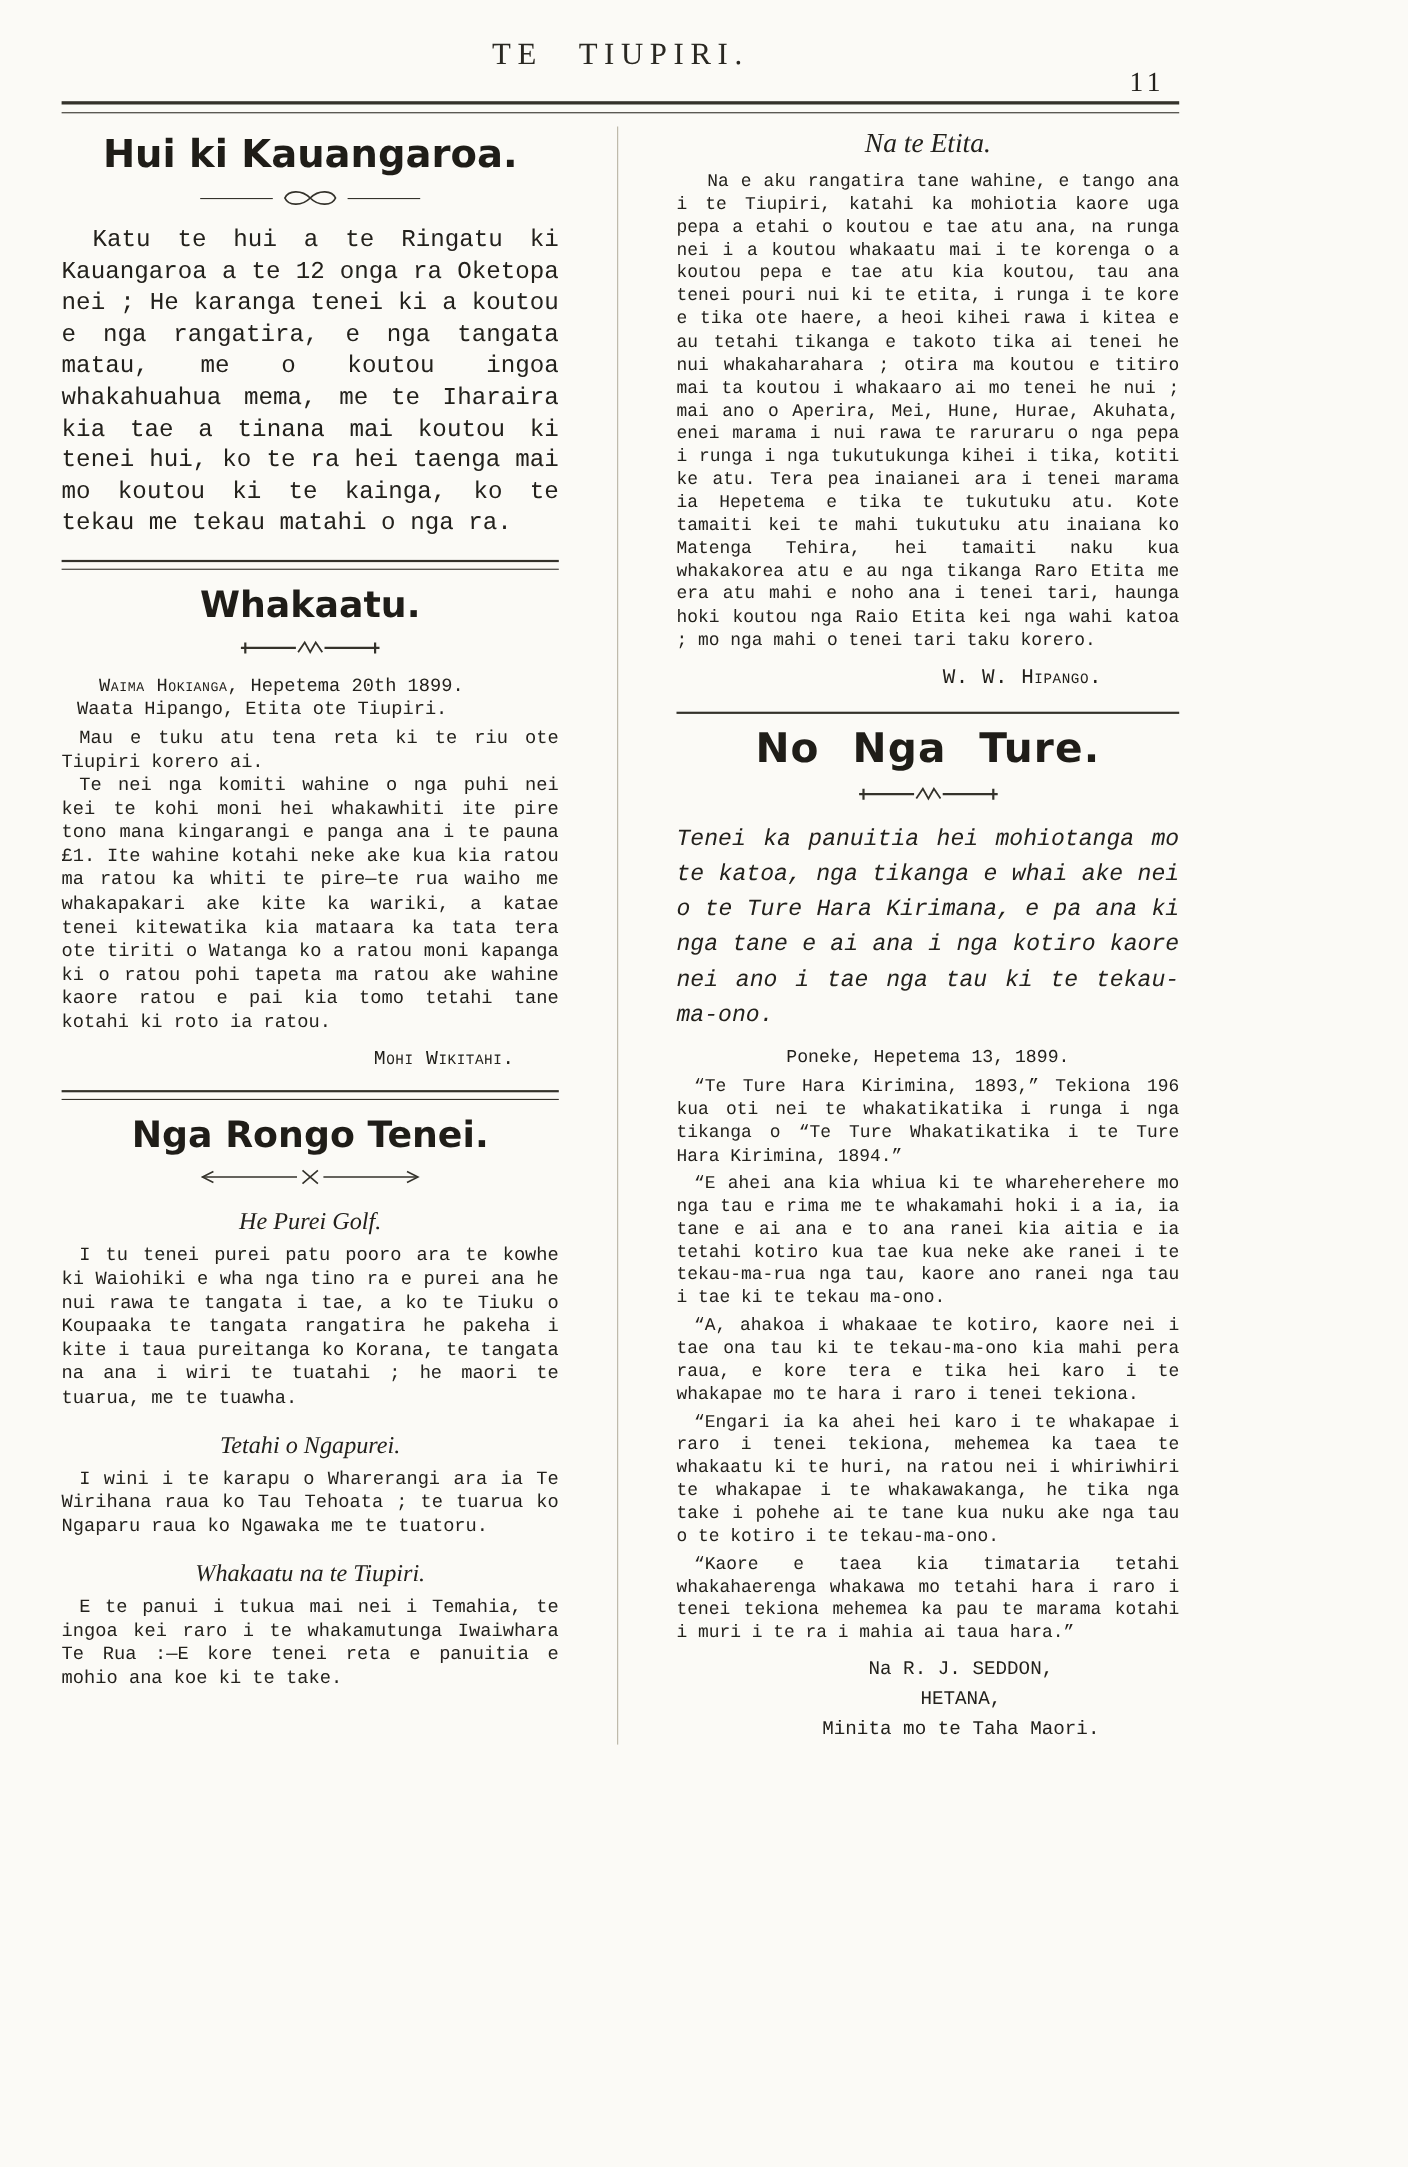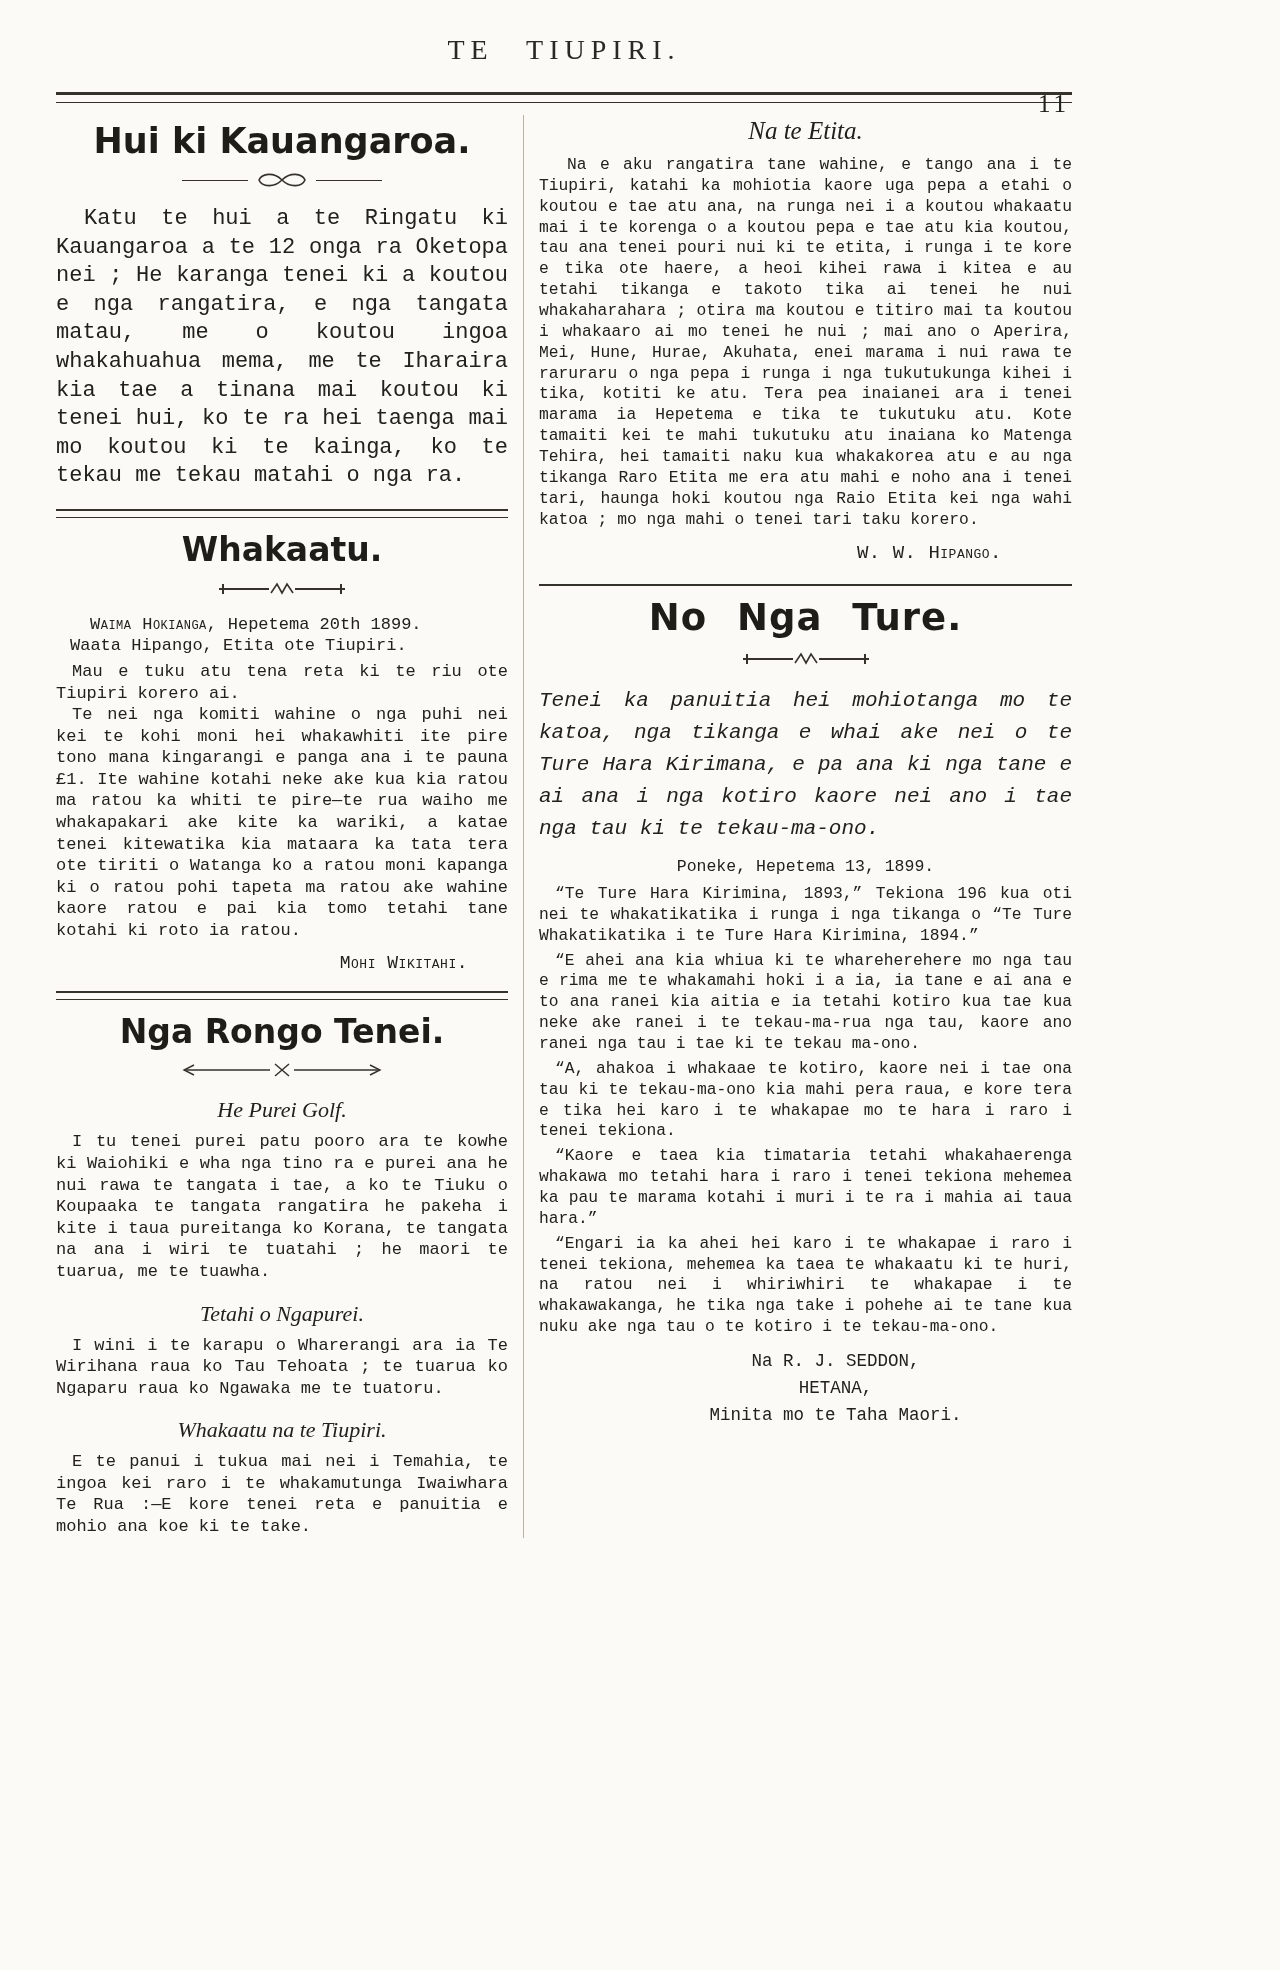--- a/index.html
+++ b/index.html
@@ -17,32 +17,32 @@
   
   .masthead-row { position: relative; height: 56px; }
   .masthead {
     text-align: center;
     font-size: 28px;
     letter-spacing: 6px;
     word-spacing: 20px;
     color: #2a2822;
   }
   .pageno {
-    position: absolute; right: 2px; top: 28px;
-    font-size: 25px; letter-spacing: 4px; margin-top: 28px;
+    position: absolute; right: 13px; top: 28px;
+    font-size: 25px; letter-spacing: 4px;
   }
   .header-rule {
     height: 7px;
     border-top: 3px solid #34322b;
     border-bottom: 1px solid #34322b;
     margin-top: 2px;
   }
 
   
-  .columns { display: flex; margin-top: 12px; }
+  .columns { display: flex; margin-top: 12px; gap: 38px; }
   .col-left { width: 452px; }
   .col-rule { width: 1px; background: #b9b3a4; margin: 0 15px; }
   .col-right { flex: 1; }
 
   
   .h-display {
     font-family: "DejaVu Sans", "Liberation Sans", sans-serif;
     font-weight: 700;
     text-align: center;
     color: #1f1d18;
@@ -189,22 +189,22 @@
           <svg width="130" height="20" viewBox="0 0 130 20">
             <path d="M6 5 L6 15 M2 10 L52 10 M78 10 L128 10 M124 5 L124 15" stroke="#34322b" stroke-width="2" fill="none"></path>
             <path d="M54 14 L60 5 L65 14 L70 5 L76 14" stroke="#34322b" stroke-width="1.6" fill="none"></path>
           </svg>
         </div>
         <p class="lead">Tenei ka panuitia hei mohiotanga mo te katoa, nga tikanga e whai ake nei o te Ture Hara Kirimana, e pa ana ki nga tane e ai ana i nga kotiro kaore nei ano i tae nga tau ki te tekau-ma-ono.</p>
         <p class="dateline-center">Poneke, Hepetema 13, 1899.</p>
         <p class="body-sm indent-sm quote-para">“Te Ture Hara Kirimina, 1893,” Tekiona 196 kua oti nei te whakatikatika i runga i nga tikanga o “Te Ture Whakatikatika i te Ture Hara Kirimina, 1894.”</p>
         <p class="body-sm indent-sm quote-para">“E ahei ana kia whiua ki te whareherehere mo nga tau e rima me te whakamahi hoki i a ia, ia tane e ai ana e to ana ranei kia aitia e ia tetahi kotiro kua tae kua neke ake ranei i te tekau-ma-rua nga tau, kaore ano ranei nga tau i tae ki te tekau ma-ono.</p>
         <p class="body-sm indent-sm quote-para">“A, ahakoa i whakaae te kotiro, kaore nei i tae ona tau ki te tekau-ma-ono kia mahi pera raua, e kore tera e tika hei karo i te whakapae mo te hara i raro i tenei tekiona.</p>
+        <p class="body-sm indent-sm quote-para">“Engari ia ka ahei hei karo i te whakapae i raro i tenei tekiona, mehemea ka taea te whakaatu ki te huri, na ratou nei i whiriwhiri te whakapae i te whakawakanga, he tika nga take i pohehe ai te tane kua nuku ake nga tau o te kotiro i te tekau-ma-ono.</p>
         <p class="body-sm indent-sm quote-para">“Kaore e taea kia timataria tetahi whakahaerenga whakawa mo tetahi hara i raro i tenei tekiona mehemea ka pau te marama kotahi i muri i te ra i mahia ai taua hara.”</p>
-        <p class="body-sm indent-sm quote-para">“Engari ia ka ahei hei karo i te whakapae i raro i tenei tekiona, mehemea ka taea te whakaatu ki te huri, na ratou nei i whiriwhiri te whakapae i te whakawakanga, he tika nga take i pohehe ai te tane kua nuku ake nga tau o te kotiro i te tekau-ma-ono.</p>
         <div class="sig-block">
           <p class="sig-line">Na R. J. SEDDON,</p>
           <p class="sig-line">HETANA,</p>
           <p class="sig-line">Minita mo te Taha Maori.</p>
         </div>
       </article>
 
     </div>
   </div>
 </div>

